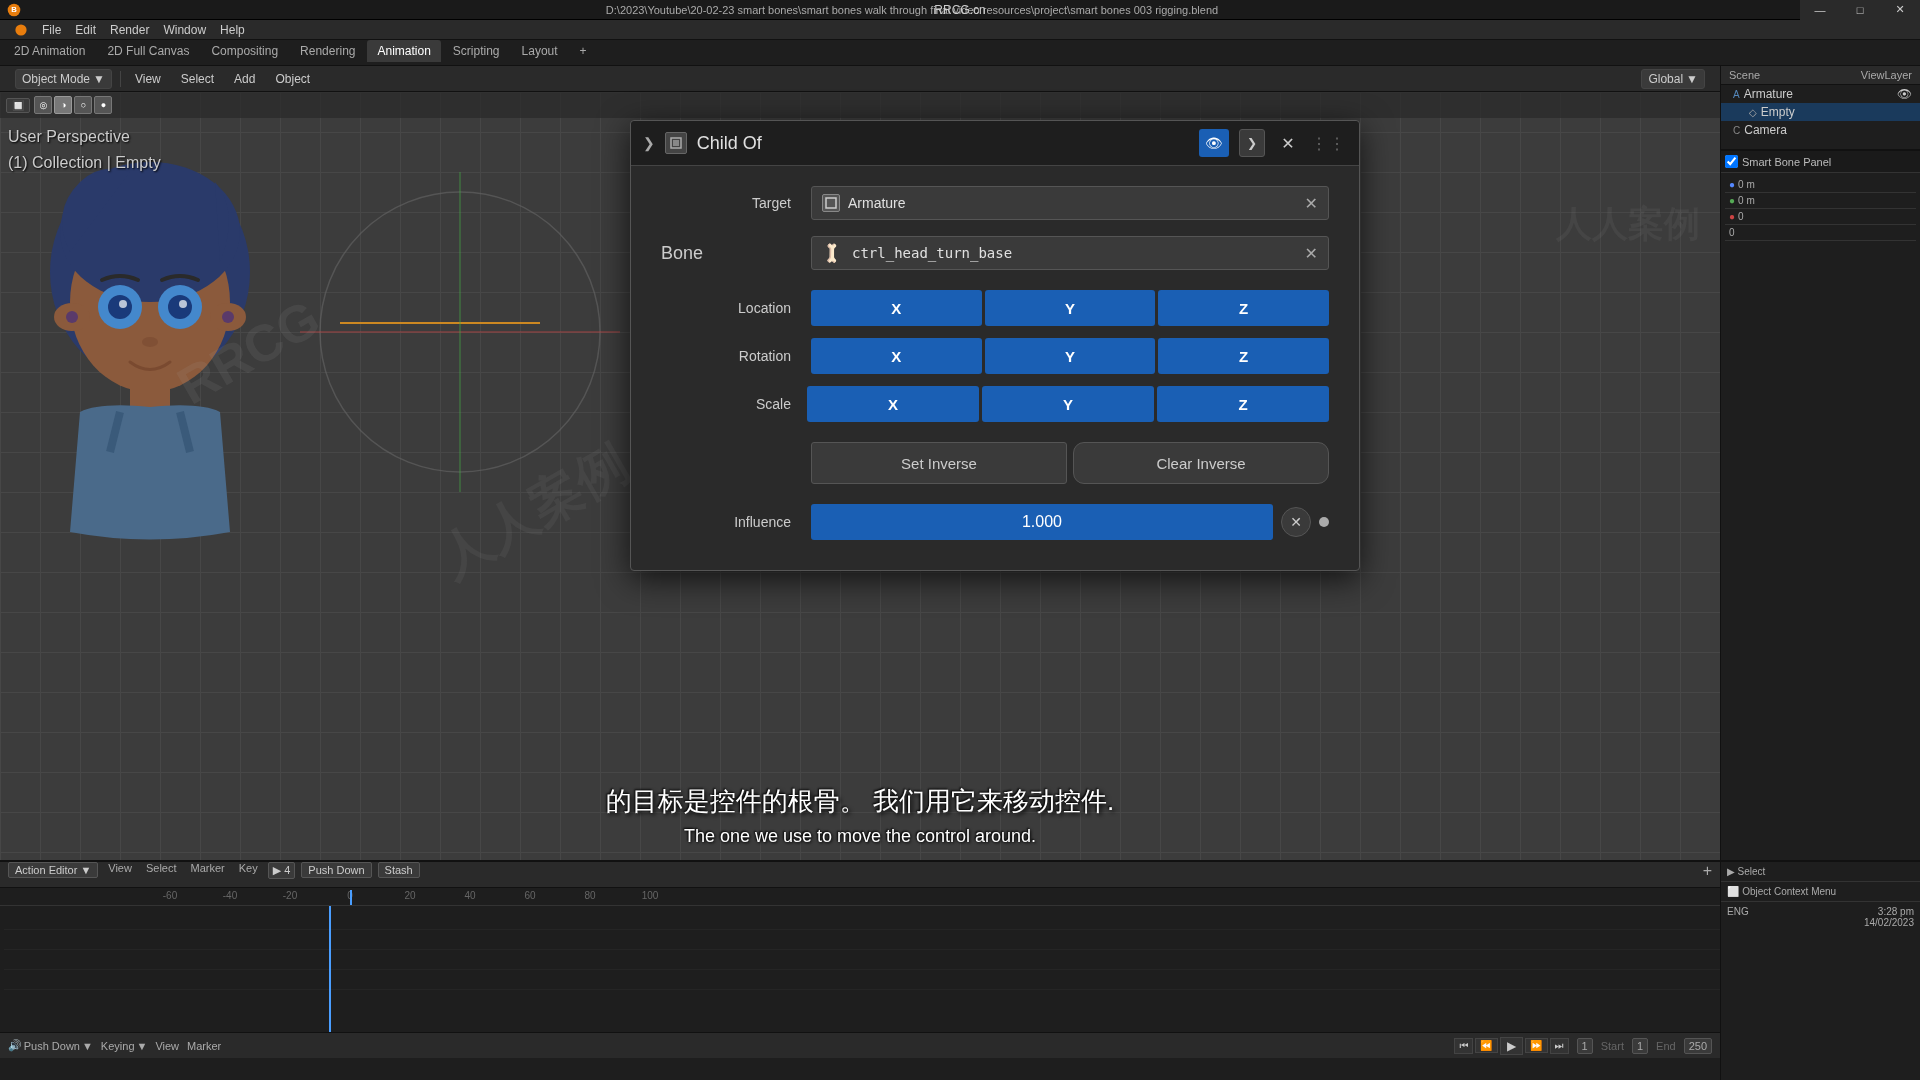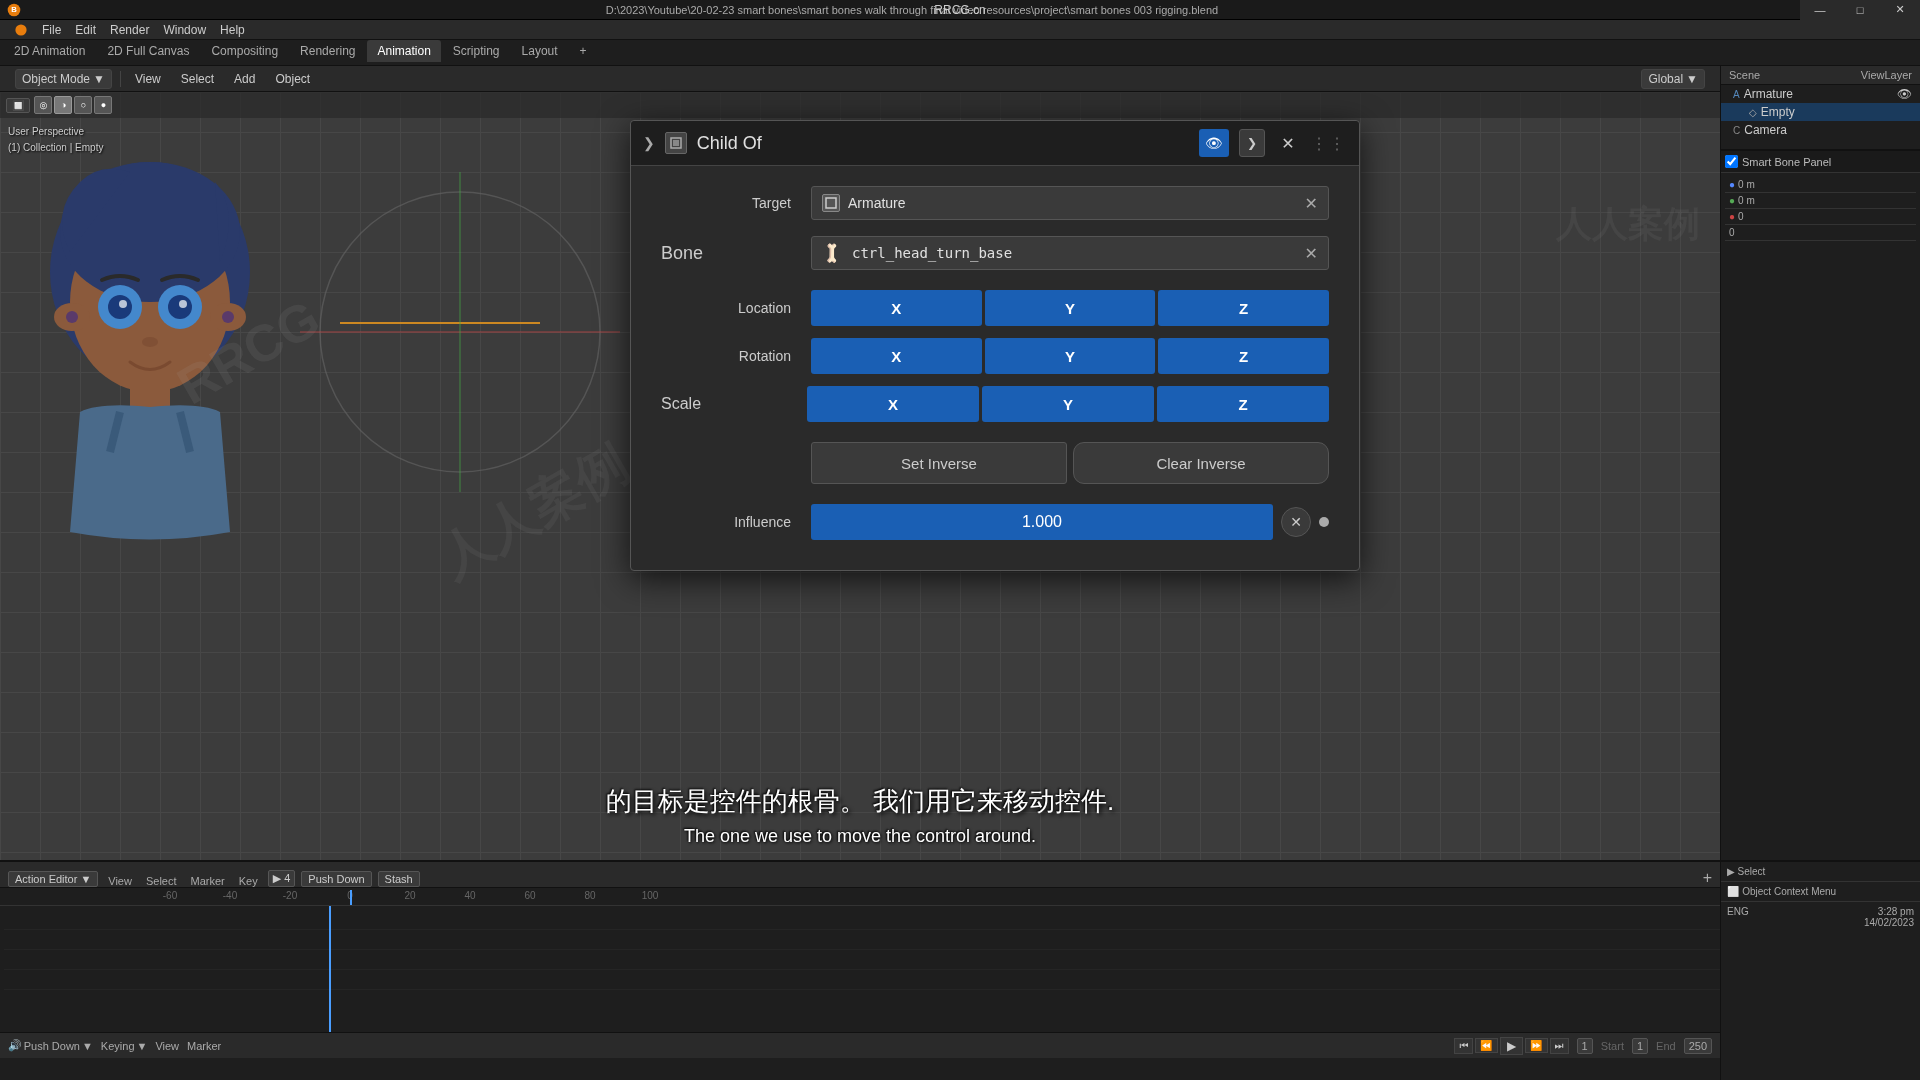--- a/index.html
+++ b/index.html
@@ -227,21 +227,21 @@
       <span>🔲</span>
     </div>
     <div style="display:flex;gap:2px;">
       <div style="width:18px;height:18px;border-radius:2px;background:#555;border:1px solid #777;display:flex;align-items:center;justify-content:center;font-size:9px;color:#fff;">◎</div>
       <div style="width:18px;height:18px;border-radius:2px;background:#777;border:1px solid #999;display:flex;align-items:center;justify-content:center;font-size:9px;color:#fff;">◑</div>
       <div style="width:18px;height:18px;border-radius:2px;background:#555;border:1px solid #777;display:flex;align-items:center;justify-content:center;font-size:9px;color:#fff;">○</div>
       <div style="width:18px;height:18px;border-radius:2px;background:#555;border:1px solid #777;display:flex;align-items:center;justify-content:center;font-size:9px;color:#fff;">●</div>
     </div>
   </div>
 
-  <div style="position:absolute;top:32px;left:8px;color:#ccc;font-size:10px;line-height:1.6;text-shadow:1px 1px 2px #000;z-index:5;">
+  <div style="position:absolute;top:32px;left:8px;color:#ccc;font-size:16px;line-height:1.6;text-shadow:1px 1px 2px #000;z-index:5;">
     <div>User Perspective</div>
     <div>(1) Collection | Empty</div>
   </div>
 
   <div style="position:absolute;top:30%;left:10%;font-size:52px;color:rgba(180,180,180,0.1);font-weight:bold;transform:rotate(-30deg);white-space:nowrap;pointer-events:none;z-index:1;">RRCG</div>
   <div style="position:absolute;top:50%;left:25%;font-size:52px;color:rgba(180,180,180,0.08);font-weight:bold;transform:rotate(-30deg);white-space:nowrap;pointer-events:none;z-index:1;">人人案例</div>
 
   <svg style="position:absolute;top:60px;left:20px;width:300px;height:440px;" viewBox="0 0 300 440">
 
     <ellipse cx="130" cy="120" rx="100" ry="110" fill="#2a3a6a"></ellipse>
@@ -343,21 +343,21 @@
     <div style="display:flex;align-items:center;margin-bottom:12px;">
       <div style="width:130px;text-align:right;margin-right:20px;color:#ccc;font-size:14px;flex-shrink:0;">Rotation</div>
       <div style="display:flex;flex:1;gap:3px;">
         <button style="flex:1;height:36px;background:#1a5fb4;border:none;border-radius:3px;color:#fff;font-size:15px;font-weight:bold;cursor:pointer;">X</button>
         <button style="flex:1;height:36px;background:#1a5fb4;border:none;border-radius:3px;color:#fff;font-size:15px;font-weight:bold;cursor:pointer;">Y</button>
         <button style="flex:1;height:36px;background:#1a5fb4;border:none;border-radius:3px;color:#fff;font-size:15px;font-weight:bold;cursor:pointer;">Z</button>
       </div>
     </div>
 
     <div style="display:flex;align-items:center;margin-bottom:20px;">
-      <div style="width:130px;margin-right:16px;color:#ccc;font-size:16px;flex-shrink:0;">Scale</div>
+      <div style="width:130px;text-align:right;margin-right:16px;color:#ccc;font-size:14px;flex-shrink:0;">Scale</div>
       <div style="display:flex;flex:1;gap:3px;">
         <button style="flex:1;height:36px;background:#1a5fb4;border:none;border-radius:3px;color:#fff;font-size:15px;font-weight:bold;cursor:pointer;">X</button>
         <button style="flex:1;height:36px;background:#1a5fb4;border:none;border-radius:3px;color:#fff;font-size:15px;font-weight:bold;cursor:pointer;">Y</button>
         <button style="flex:1;height:36px;background:#1a5fb4;border:none;border-radius:3px;color:#fff;font-size:15px;font-weight:bold;cursor:pointer;">Z</button>
       </div>
     </div>
 
     <div style="display:flex;gap:6px;margin-bottom:20px;padding-left:150px;">
       <button style="flex:1;height:42px;background:#3a3a3a;border:1px solid #555;border-radius:3px;color:#ccc;font-size:15px;cursor:pointer;">Set Inverse</button>
       <button style="flex:1;height:42px;background:#3a3a3a;border:1px solid #555;border-radius:11px;color:#ccc;font-size:15px;cursor:pointer;">Clear Inverse</button>
@@ -369,21 +369,21 @@
         <span style="font-size:16px;color:#fff;font-weight:500;">1.000</span>
       </div>
       <div style="width:30px;height:30px;background:#3a3a3a;border:1px solid #555;border-radius:50%;display:flex;align-items:center;justify-content:center;margin-left:8px;cursor:pointer;color:#ccc;font-size:14px;">✕</div>
       <div style="width:10px;height:10px;background:#aaa;border-radius:50%;margin-left:8px;"></div>
     </div>
   </div>
 </div>
 
 <div style="position:absolute;bottom:0;left:0;right:200px;height:220px;background:#1e1e1e;border-top:2px solid #111;">
 
-  <div style="height:26px;background:#2a2a2a;display:flex;align-items:flex-end;padding:0 8px;gap:6px;border-bottom:1px solid #111;">
+  <div style="height:26px;background:#2a2a2a;display:flex;align-items:flex-start;padding:0 8px;gap:6px;border-bottom:1px solid #111;">
     <div style="background:#3a3a3a;border:1px solid #555;border-radius:2px;padding:1px 6px;font-size:11px;color:#ccc;display:flex;align-items:center;gap:3px;">
       <span>Action Editor</span>
       <span>▼</span>
     </div>
     <div style="font-size:11px;color:#aaa;padding:0 4px;cursor:pointer;">View</div>
     <div style="font-size:11px;color:#aaa;padding:0 4px;cursor:pointer;">Select</div>
     <div style="font-size:11px;color:#aaa;padding:0 4px;cursor:pointer;">Marker</div>
     <div style="font-size:11px;color:#aaa;padding:0 4px;cursor:pointer;">Key</div>
     <div style="background:#3a3a3a;border:1px solid #555;border-radius:2px;padding:1px 4px;font-size:11px;color:#ccc;">▶ 4</div>
     <button style="background:#3a3a3a;border:1px solid #555;border-radius:2px;padding:1px 6px;font-size:11px;color:#ccc;cursor:pointer;">Push Down</button>

